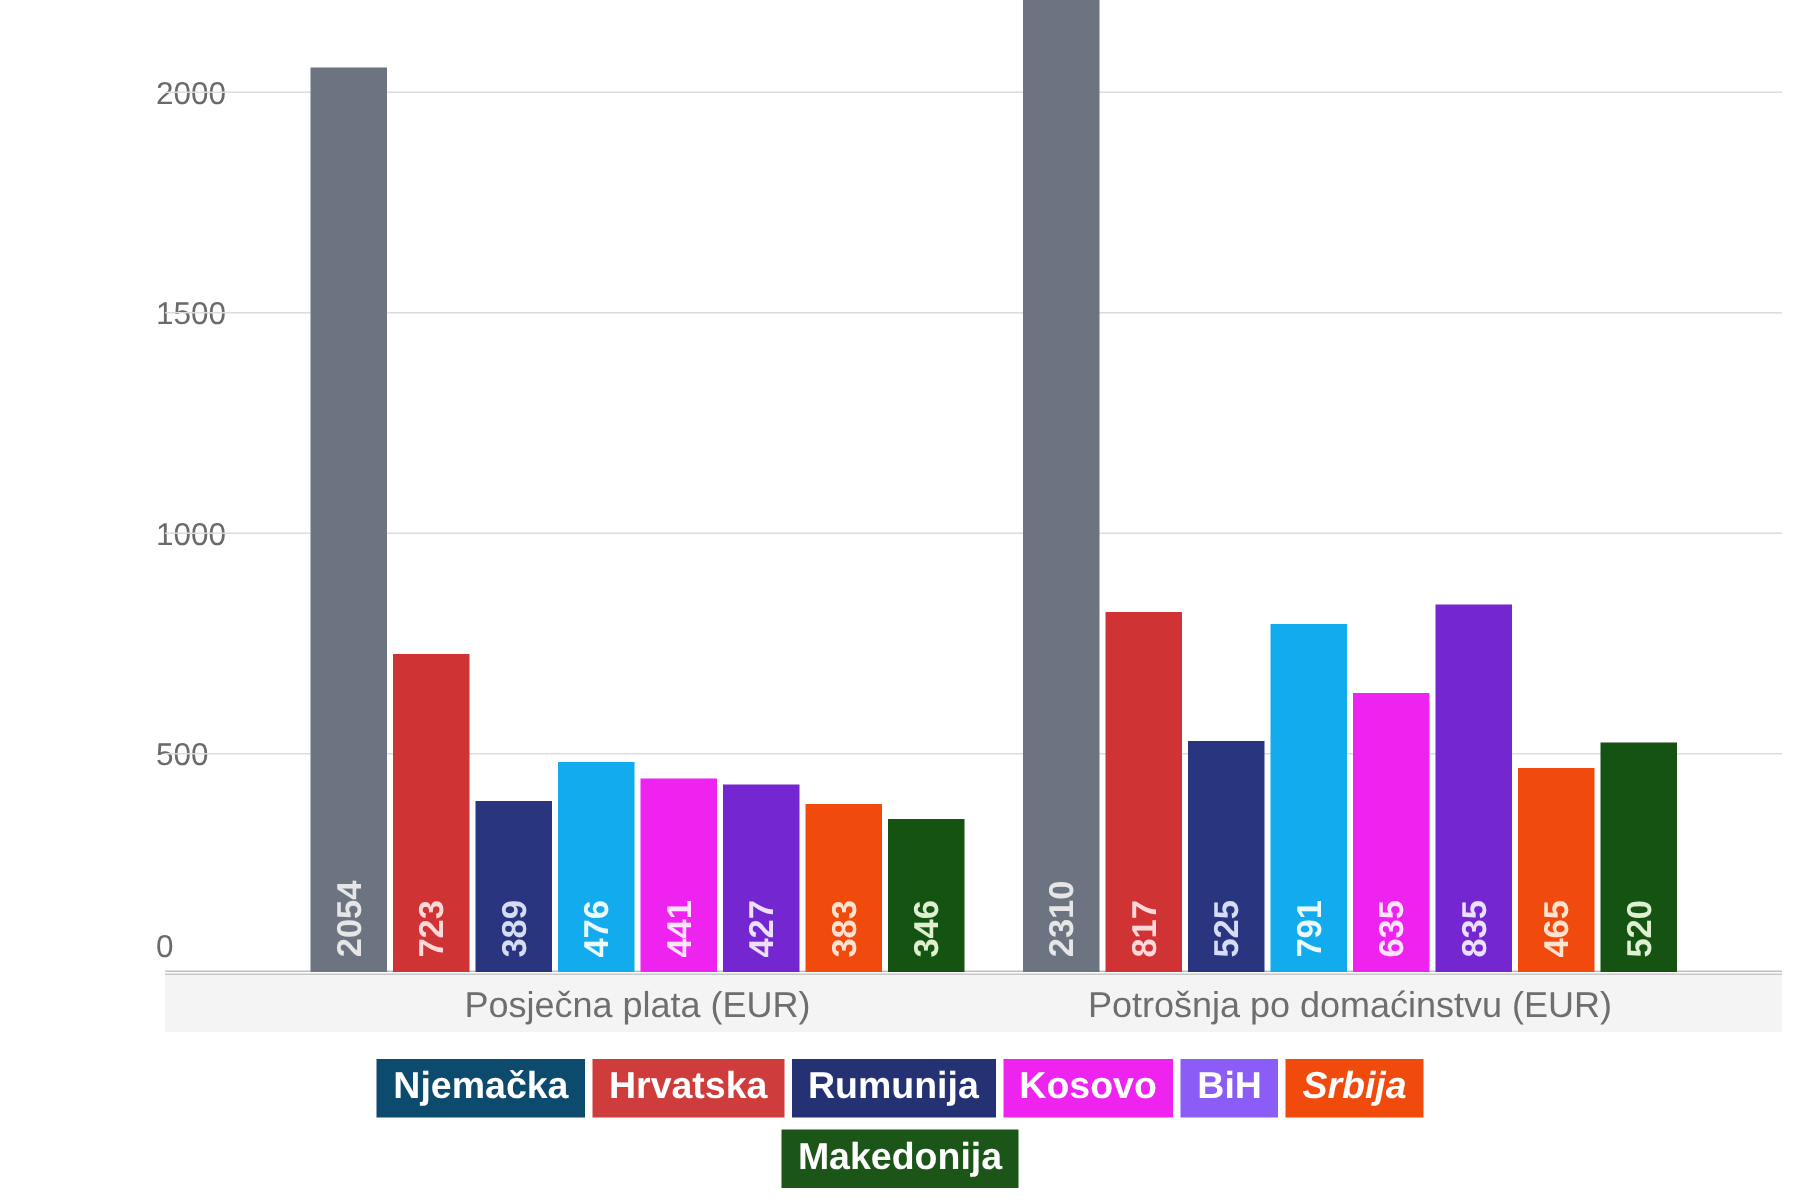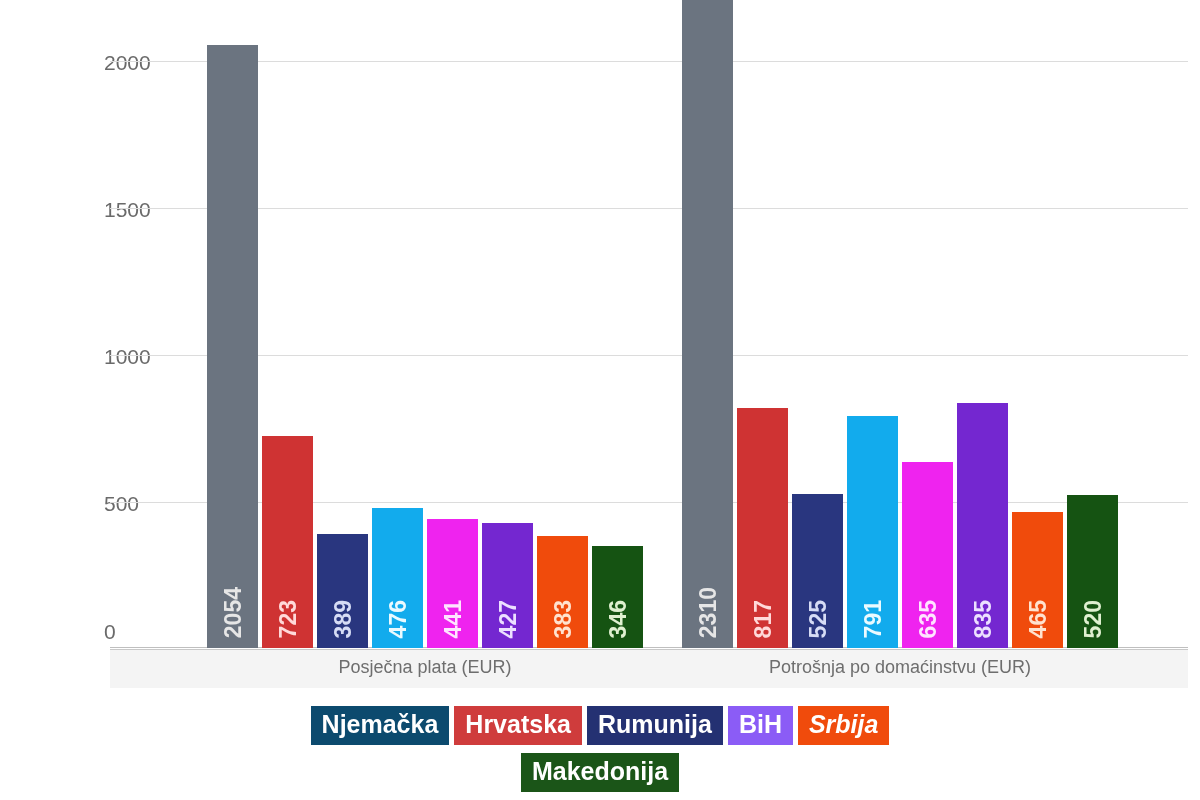--- a/index.html
+++ b/index.html
@@ -93,21 +93,21 @@
     left: 110px;
     top: 649px;
     width: 1078px;
     height: 38px;
     background: #f4f4f4;
     border-top: 1px solid #c8c8c8;
   }
   .cat-label {
     position: absolute;
     top: 7px;
-    font-size: 18px;
+    font-size: 24px;
     color: #6e6e6e;
     text-align: center;
     font-family: "Liberation Sans", sans-serif;
     white-space: nowrap;
   }
 
   
   #legend {
     position: absolute;
     left: 0;
@@ -240,20 +240,21 @@
   <div id="cat-strip">
     <div class="cat-label" style="left:95px; width:440px;">Posječna plata (EUR)</div>
     <div class="cat-label" style="left:570px; width:440px;">Potrošnja po domaćinstvu (EUR)</div>
   </div>
 
   <div id="legend">
     <div class="legend-row">
       <span class="legend-item" style="background:#0c4a6e;">Njemačka</span>
       <span class="legend-item" style="background:#cf3c3c;">Hrvatska</span>
       <span class="legend-item" style="background:#243172;">Rumunija</span>
+      <span class="legend-item" style="background:#ef23ef;">Kosovo</span>
       <span class="legend-item" style="background:#8b5cf6;">BiH</span>
       <span class="legend-item" style="background:#f04b0c;font-style:italic;">Srbija</span>
     </div>
     <div class="legend-row">
       <span class="legend-item" style="background:#1b5518;">Makedonija</span>
     </div>
   </div>
 
 </div>
 

